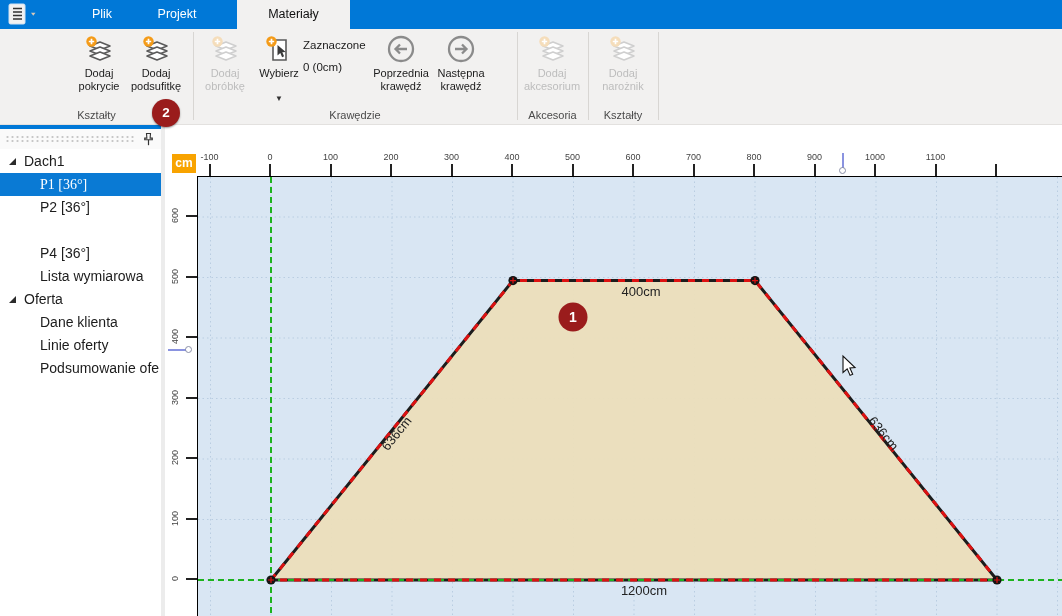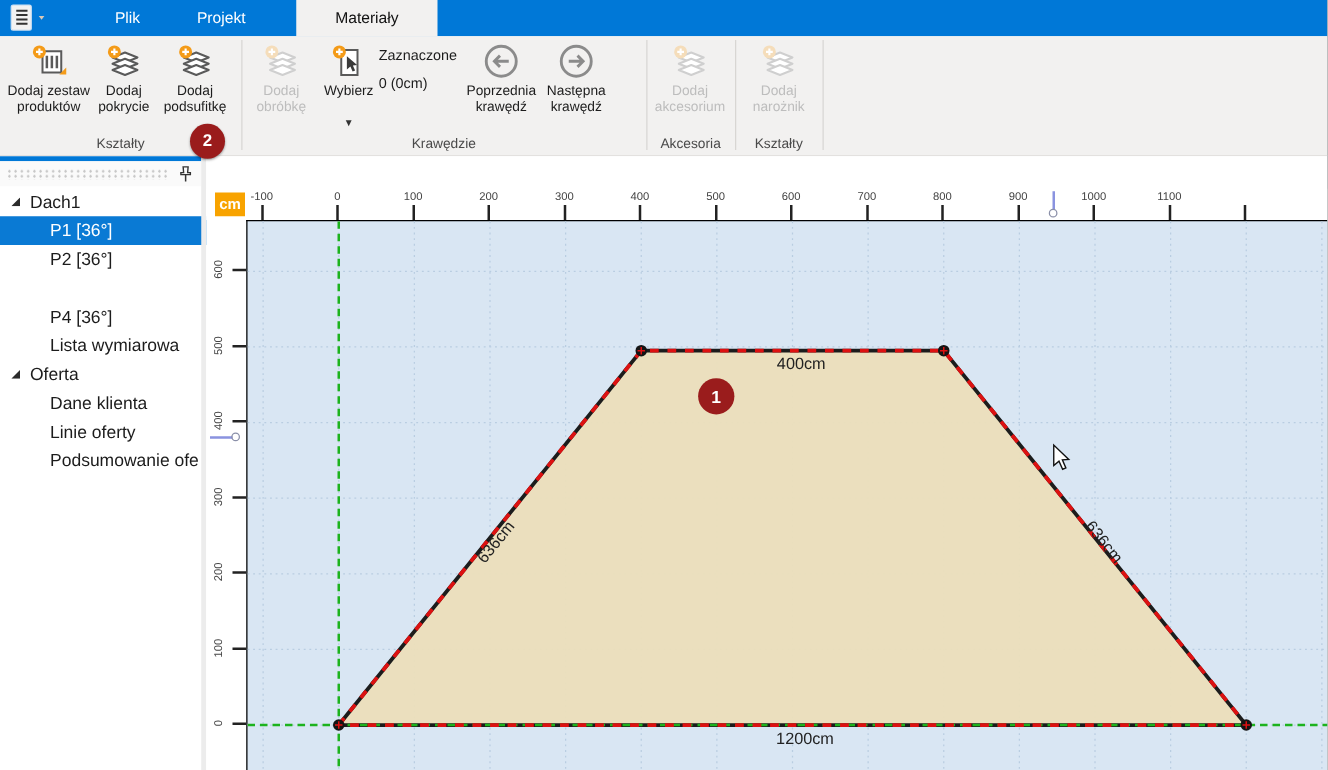--- a/index.html
+++ b/index.html
@@ -83,30 +83,20 @@
         <path d="M24 10 h6 l-3 4 z" fill="#d8c9b8" transform="scale(.75) translate(8,3)"></path>
       </svg>
     </div>
     <div class="tab t0">Plik</div>
     <div class="tab t1">Projekt</div>
     <div class="tab active">Materiały</div>
   </div>
 
   <div class="ribbon">
 
-    <div class="rbtn" style="left:2px;width:74px;">
-      <svg class="ric" viewBox="0 0 30 30">
-        <rect x="10" y="7" width="15" height="17" fill="#fff" stroke="currentColor" stroke-width="1.6"></rect>
-        <path d="M13.5 10.5 v10 M17.5 10.5 v10 M21.5 10.5 v10" stroke="currentColor" stroke-width="2"></path>
-        <path d="M23.5 25.5 h5.5 v-5.5 z" fill="var(--plus)"></path>
-        <circle cx="7.5" cy="7.5" r="5.2" fill="var(--plus)"></circle>
-        <path d="M7.5 4.8 v5.4 M4.8 7.5 h5.4" stroke="#fff" stroke-width="1.7"></path>
-      </svg>
-      <div class="rlabel">Dodaj zestaw produktów</div>
-    </div>
     <div class="rbtn" style="left:77px;width:44px;">
       <svg class="ric" viewBox="0 0 30 30">
         <g stroke="currentColor" stroke-width="1.6" fill="#fff" stroke-linejoin="round">
           <path d="M6 12 L16 8 L26 12 L16 16 Z"></path>
             <path d="M6 17 L16 13 L26 17 L16 21 Z"></path>
             <path d="M6 22 L16 18 L26 22 L16 26 Z"></path>
         </g>
         <circle cx="7.5" cy="7.5" r="5.2" fill="var(--plus)"></circle>
         <path d="M7.5 4.8 v5.4 M4.8 7.5 h5.4" stroke="#fff" stroke-width="1.7"></path>
       </svg>
@@ -211,21 +201,21 @@
       </svg>
     </div>
     <div class="tree" id="tree">
         <div class="trow" style="top: 0px;">
           <svg viewBox="0 0 7 7" width="7" height="7" class="arrow">
             <polygon points="7,0 7,7 0,7" fill="#2b2b2b"></polygon>
           </svg>
           <span class="tlabel" style="left: 24px;">Dach1</span>
         </div>
         <div class="trow sel" style="top: 23px;">
-          <span class="tlabel" style="left: 40px;">P1 [36°]</span>
+          <span class="tlabel" style="left: 40px; font-family: Liberation Serif, serif;">P1 [36°]</span>
         </div>
         <div class="trow" style="top: 46px;">
           <span class="tlabel" style="left: 40px;">P2 [36°]</span>
         </div>
         <div class="trow" style="top: 69px;">
           <span class="tlabel" style="left: 40px; margin-top: 36px;">P3 [36°]</span>
         </div>
         <div class="trow" style="top: 92px;">
           <span class="tlabel" style="left: 40px;">P4 [36°]</span>
         </div>

